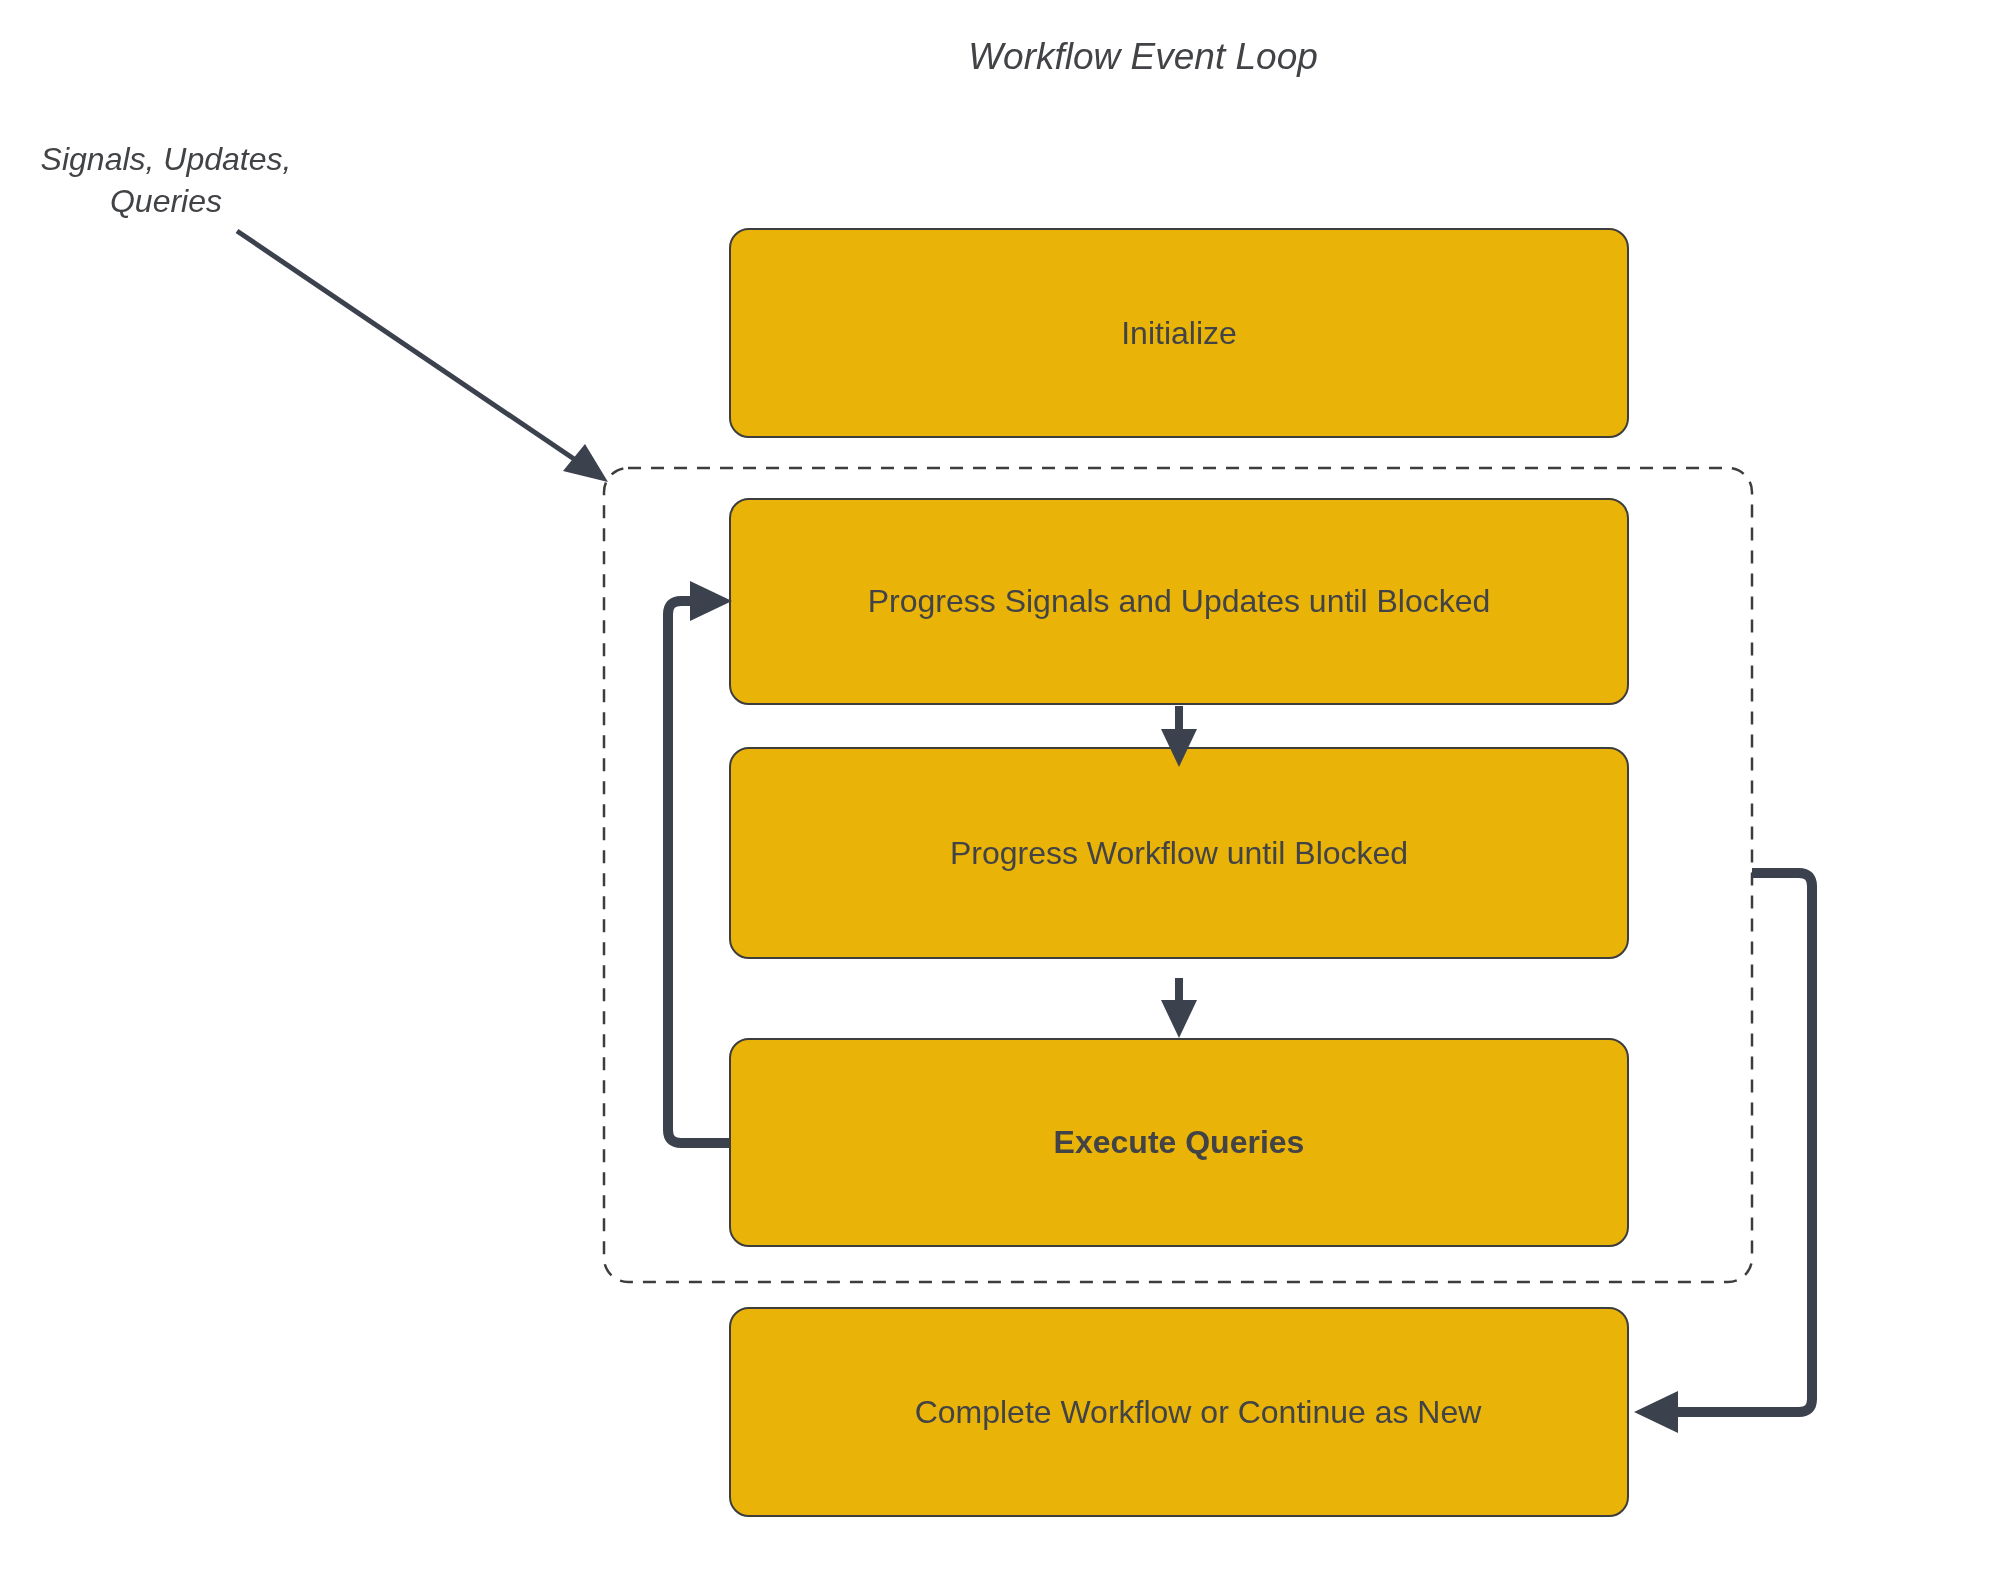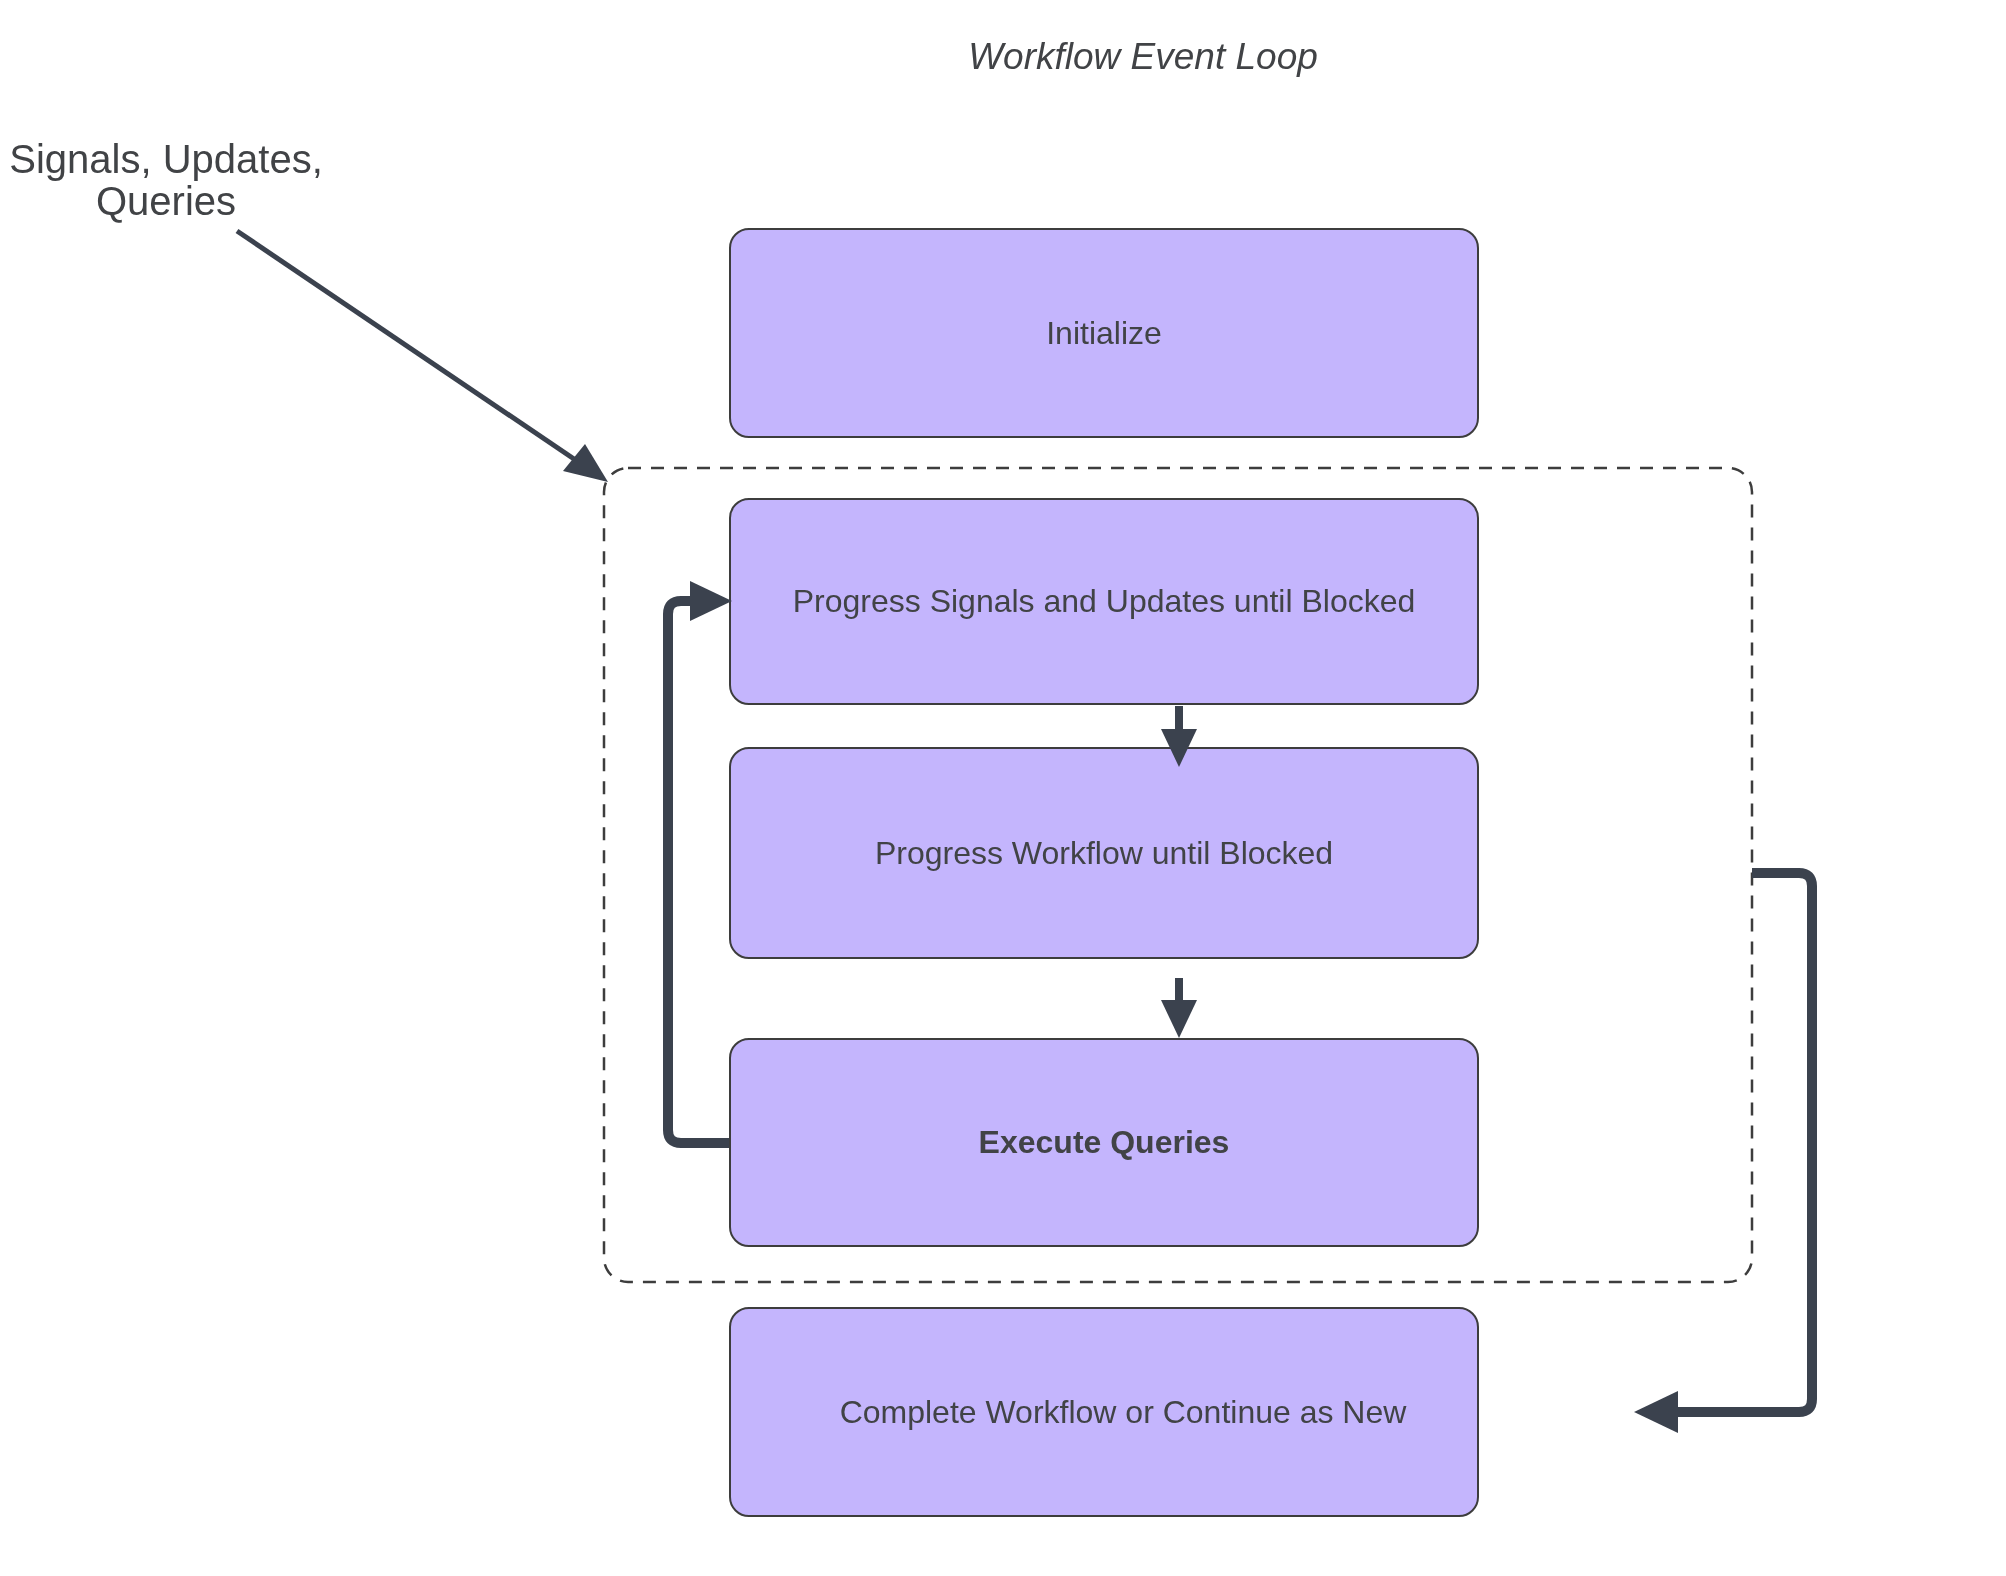--- a/index.html
+++ b/index.html
@@ -22,33 +22,34 @@
     font-size: 37px;
     font-style: italic;
     white-space: nowrap;
   }
 
   .annotation {
     position: absolute;
     top: 138px;
     left: 166px;
     transform: translateX(-50%);
-    font-size: 40px;
+    font-size: 32px;
     line-height: 42px;
     text-align: center;
     white-space: pre-line;
+    font-style: italic;
   }
 
   .node {
     position: absolute;
     left: 729px;
-    width: 750px;
+    width: 900px;
     border: 2.5px solid var(--border, #3d3d3d);
     border-radius: 20px;
-    background: #c4b5fd;
+    background: #eab308;
     box-sizing: border-box;
     display: flex;
     align-items: center;
     justify-content: center;
     font-size: 32px;
     text-align: center;
     z-index: 1;
   }
   .node-initialize        { top: 228px;  height: 210px; }
   .node-progress-signals  { top: 498px;  height: 207px; }

